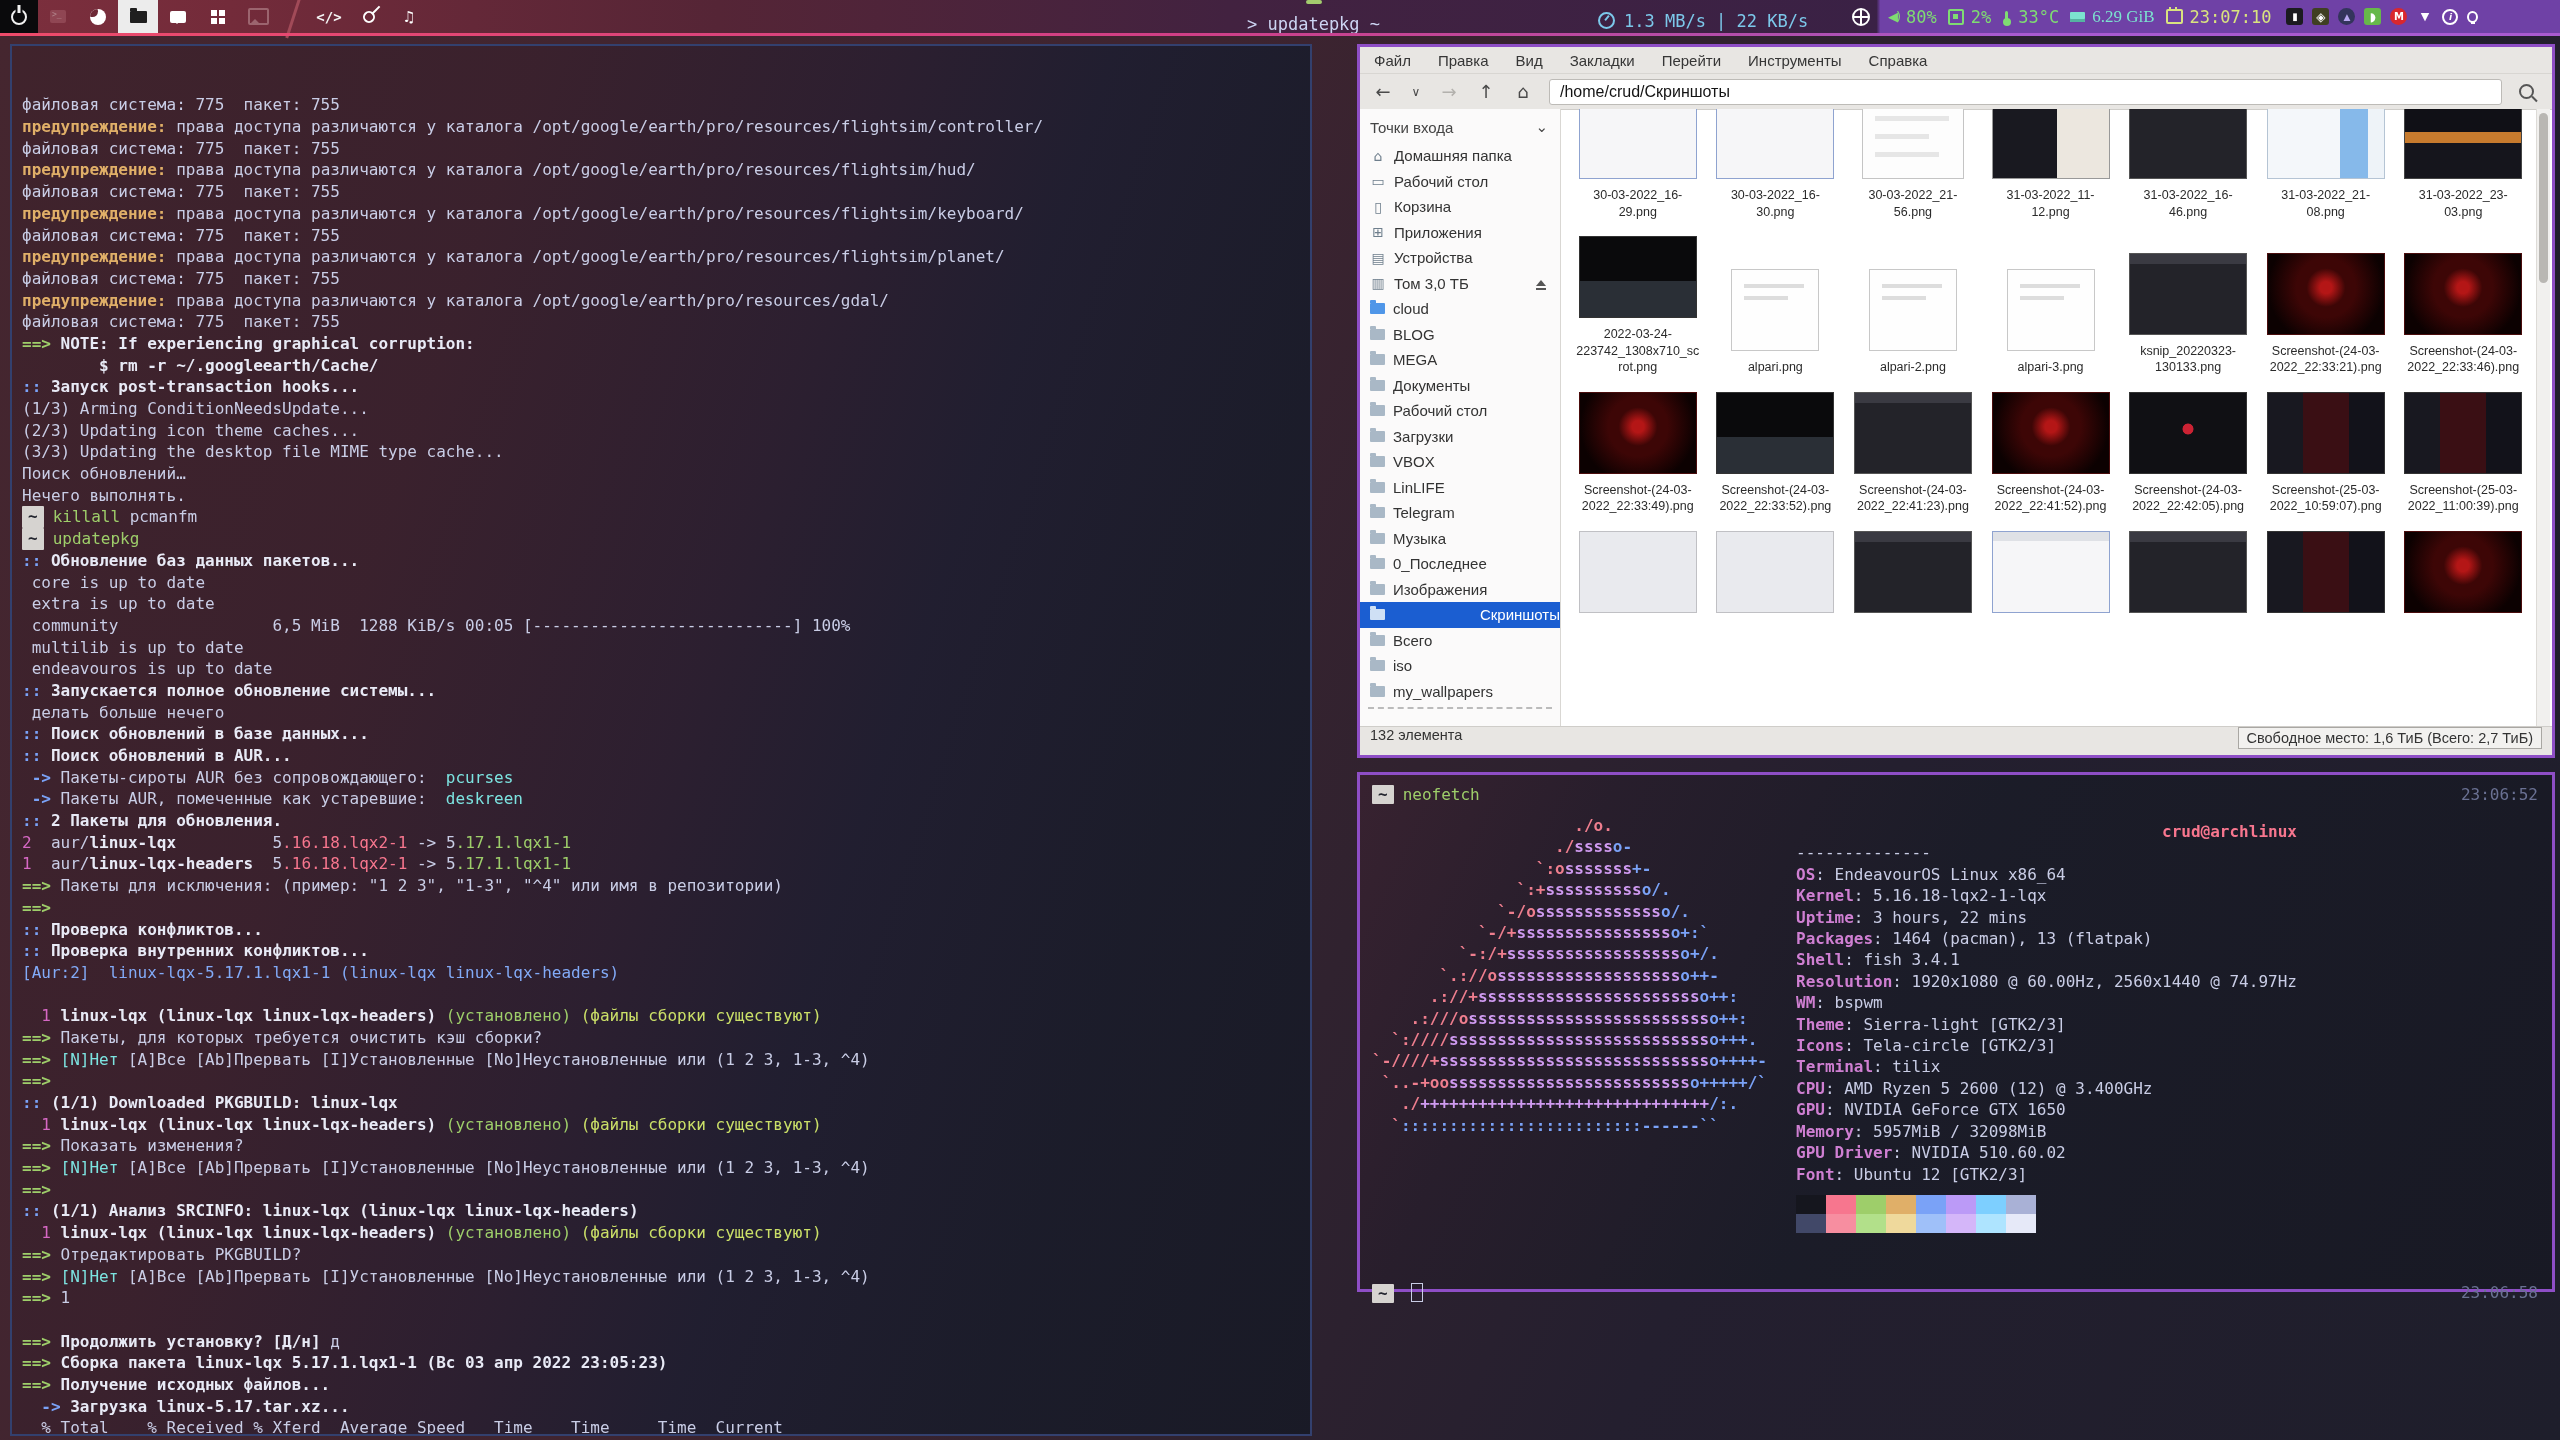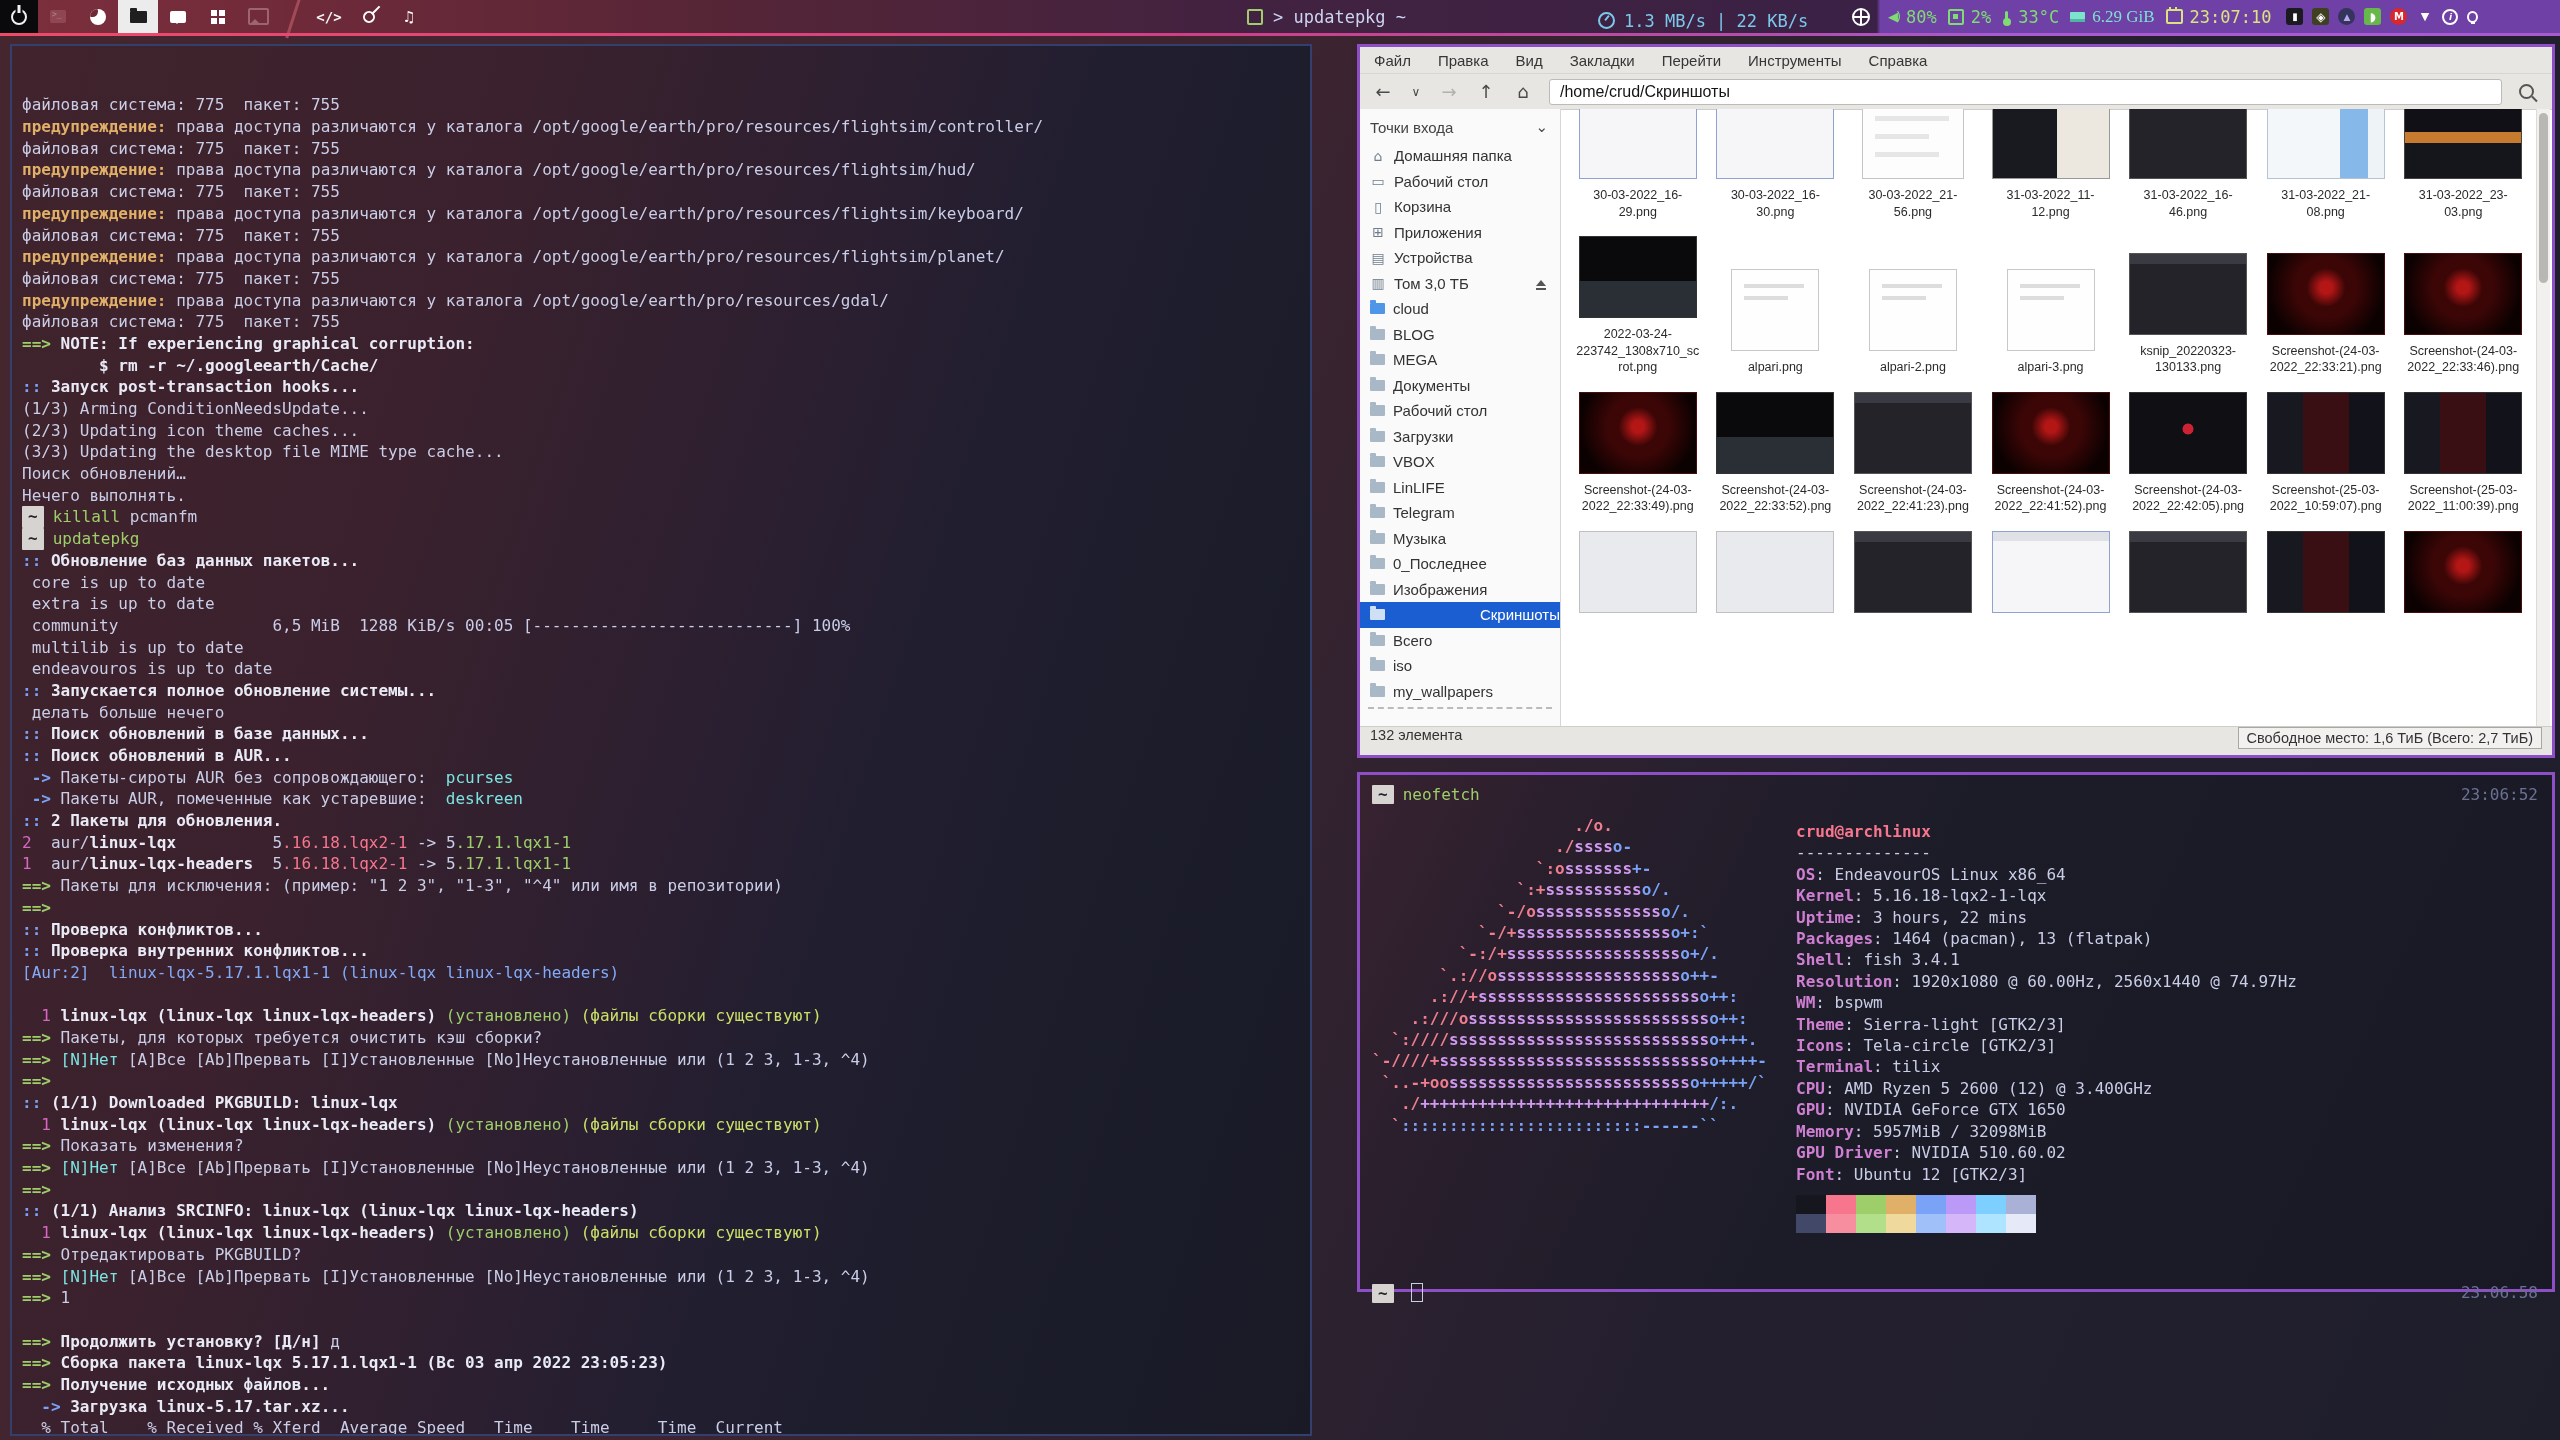--- a/index.html
+++ b/index.html
@@ -34,21 +34,21 @@
     background:linear-gradient(#fff,#fff) 0 0/6px 6px no-repeat,linear-gradient(#fff,#fff) 8px 0/6px 6px no-repeat,
     linear-gradient(#fff,#fff) 0 8px/6px 6px no-repeat,linear-gradient(#fff,#fff) 8px 8px/6px 6px no-repeat;}
   .i-img{width:17px;height:13px;border:2px solid rgba(255,235,235,.6);border-radius:2px;position:relative;}
   .i-img::after{content:"";position:absolute;bottom:0;left:1px;border:4px solid transparent;border-bottom-color:rgba(255,235,235,.6);}
   .bar-divider{width:3px;height:44px;background:#a14a58;transform:rotate(18deg);margin:0 14px;}
   .i-code{color:#f4f4f4;font-size:14px;font-weight:bold;font-family:"DejaVu Sans Mono",monospace;}
   .i-key{width:8px;height:8px;border:2.5px solid #fff;border-radius:50%;position:relative;transform:rotate(-45deg);}
   .i-key::after{content:"";position:absolute;left:9px;top:2.5px;width:10px;height:2.5px;background:#fff;}
   .i-music{color:#fff;font-size:15px;font-family:"DejaVu Sans",sans-serif;}
   .bar-title{position:absolute;left:1247px;top:0;height:33px;display:flex;align-items:center;gap:10px;
-    color:#ccd4f2;font-family:"DejaVu Sans Mono",monospace;font-size:17px;}
+    color:#ccd4f2;font-family:"DejaVu Sans Mono",monospace;font-size:17px;flex-direction:column;}
   .title-sq{width:12px;height:12px;border:2px solid #a3cc6e;border-radius:2px;}
   .bar-net{position:absolute;left:1598px;top:0;height:41px;display:flex;align-items:center;gap:9px;
     color:#7cc8ea;font-family:"DejaVu Sans Mono",monospace;font-size:17px;}
   .i-gauge{width:13px;height:13px;border:2px solid #7cc8ea;border-radius:50%;position:relative;}
   .i-gauge::after{content:"";position:absolute;width:2px;height:6px;background:#7cc8ea;left:6px;top:1px;transform:rotate(40deg);}
   .i-globe{position:absolute;left:1852px;top:8px;width:14px;height:14px;border:2px solid #fff;border-radius:50%;
     background:linear-gradient(#fff,#fff) center/100% 2px no-repeat,linear-gradient(#fff,#fff) center/2px 100% no-repeat;}
   .bar-right{position:absolute;left:1888px;top:0;height:33px;display:flex;align-items:center;gap:11px;
     font-family:"DejaVu Sans Mono",monospace;font-size:17px;}
   .st{display:flex;align-items:center;gap:7px;}
@@ -147,21 +147,21 @@
   #nf{position:absolute;left:1357px;top:772px;width:1198px;height:520px;box-sizing:border-box;
     border:3px solid #8e4ec6;
     background:linear-gradient(115deg,rgba(56,34,48,.96) 0%,rgba(40,30,44,.97) 18%,rgba(27,28,40,.98) 45%,rgba(24,25,36,.98) 100%);
     font-family:"DejaVu Sans Mono",monospace;color:#c9cde6;font-size:16px;}
   .nf-prompt{position:absolute;top:10px;left:12px;}
   .nf-time{position:absolute;right:14px;color:#6a7193;font-size:16px;}
   .nf-time.t1{top:10px;} .nf-time.t2{top:508px;}
   .nf-art{position:absolute;left:12px;top:40px;line-height:21.4px;white-space:pre;font-weight:bold;}
   .ar{color:#ef7e8e;} .ap{color:#cf9af0;} .ab{color:#7aa2f7;}
   .nf-info{position:absolute;left:436px;top:46px;line-height:21.4px;white-space:pre;}
-  .nf-title{color:#f7768e;font-weight:bold;}
+  .nf-title{color:#f7768e;font-weight:bold;text-align:right;}
   .nf-key{color:#cf7fd2;font-weight:bold;}
   .nf-pal{margin-top:10px;line-height:0;}
   .pal{display:inline-block;width:30px;height:19px;}
   .nf-prompt2{position:absolute;left:12px;top:508px;}
   .hcur{display:inline-block;width:10px;height:17px;border:1.5px solid #c9cde6;vertical-align:-3px;margin-left:8px;}
 </style>
 </head>
 <body>
 
 <div class="topbar">

